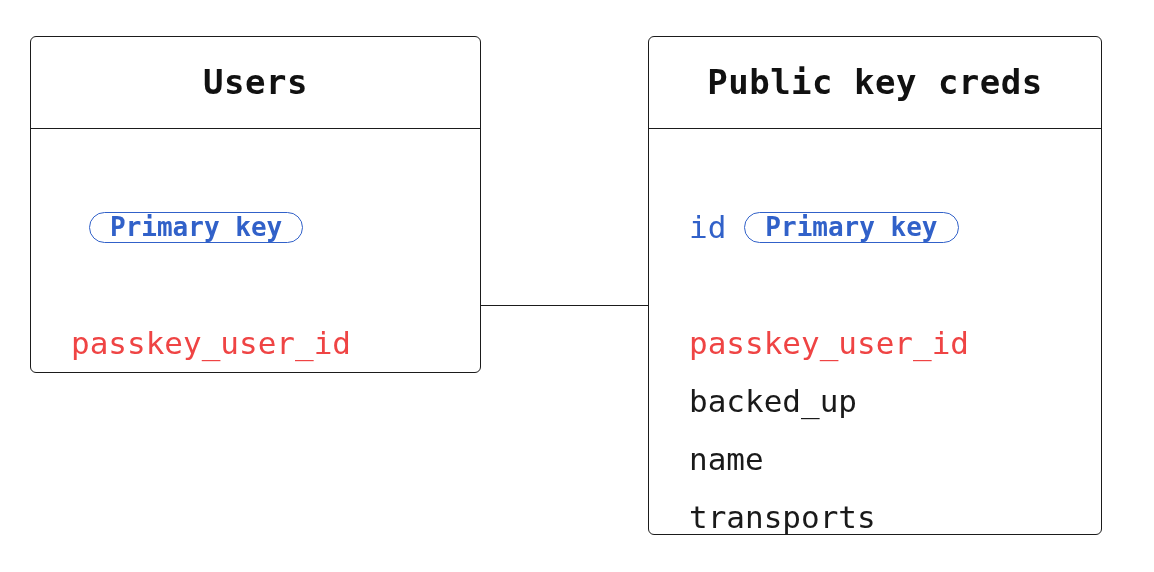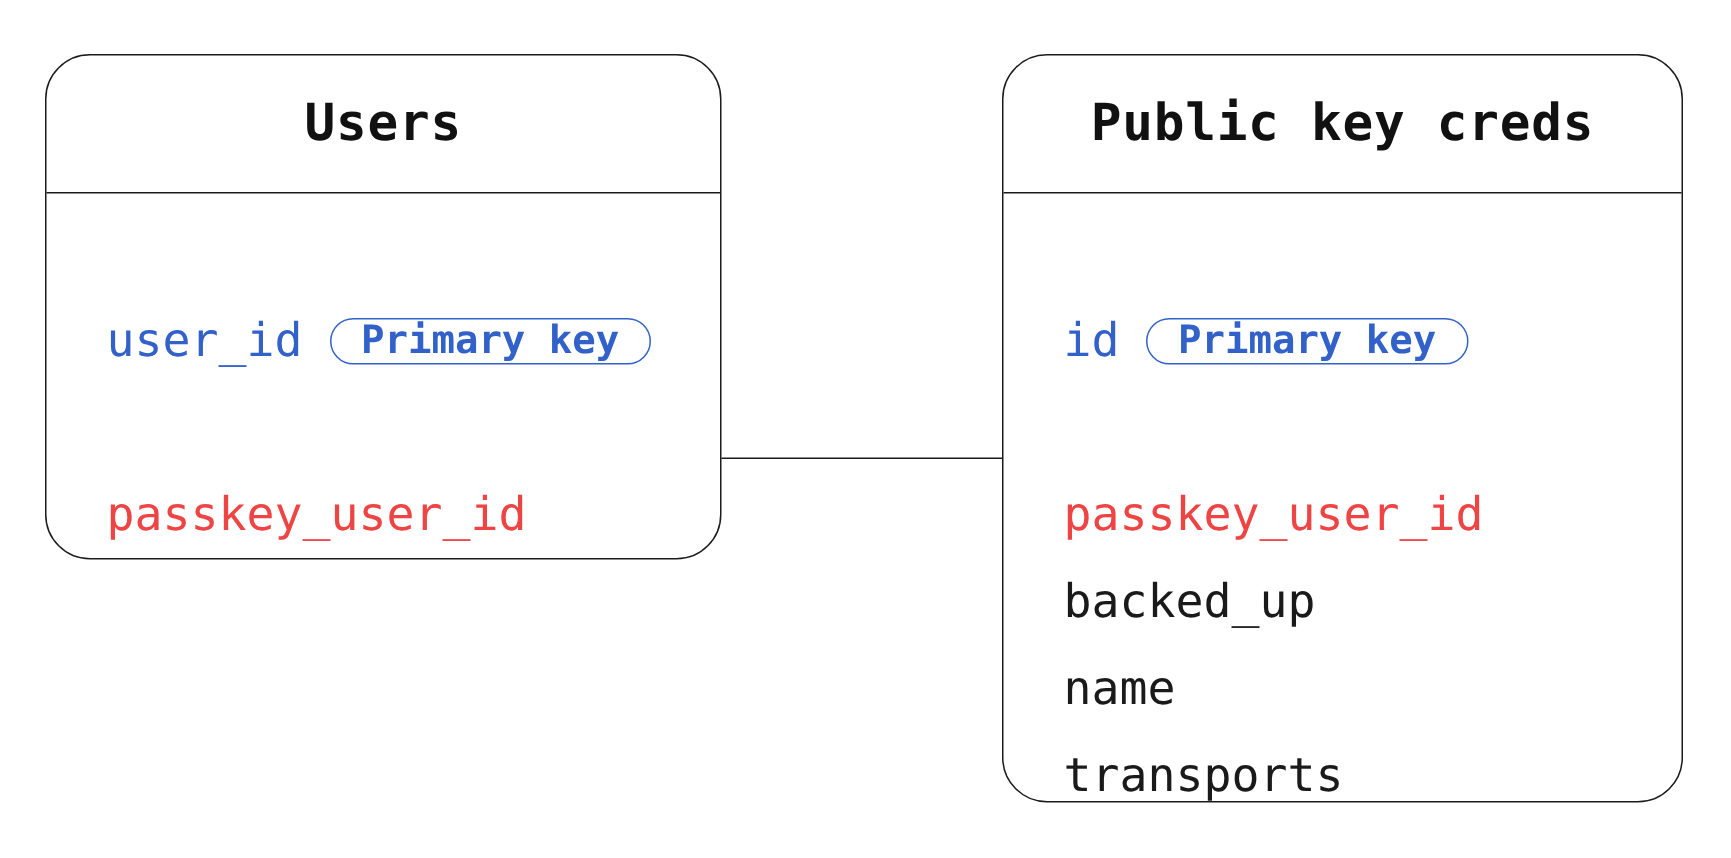--- a/index.html
+++ b/index.html
@@ -17,30 +17,30 @@
     background: #ffffff;
     overflow: hidden;
   }
 
   
   .entity {
     position: absolute;
     box-sizing: border-box;
     background: #ffffff;
     border: 1.7px solid #1b1b1b;
-    border-radius: 30px;
+    border-radius: 6px;
   }
   #entity-users {
     left: 30px;
     top: 36px;
     width: 451px;
     height: 337px;
   }
   #entity-pubkey {
-    left: 668px;
+    left: 648px;
     top: 36px;
     width: 454px;
     height: 499px;
     padding-left: 20px;
   }
 
   .entity-title {
     position: absolute;
     left: 0;
     right: 0;
@@ -127,21 +127,20 @@
 
 <div id="canvas">
 
   <div class="entity" id="entity-users">
     <div class="entity-title">Users</div>
     <div class="entity-divider"></div>
 
     <div class="field-list">
 
       <div class="field-row" style="top: 82px;">
-        <span class="field-name pk">user_id</span>
         <span class="pk-badge">Primary key</span>
       </div>
 
 
       <div class="field-row" style="top: 198px;">
         <span class="field-name fk">passkey_user_id</span>
       </div>
 
     </div>
   </div>

